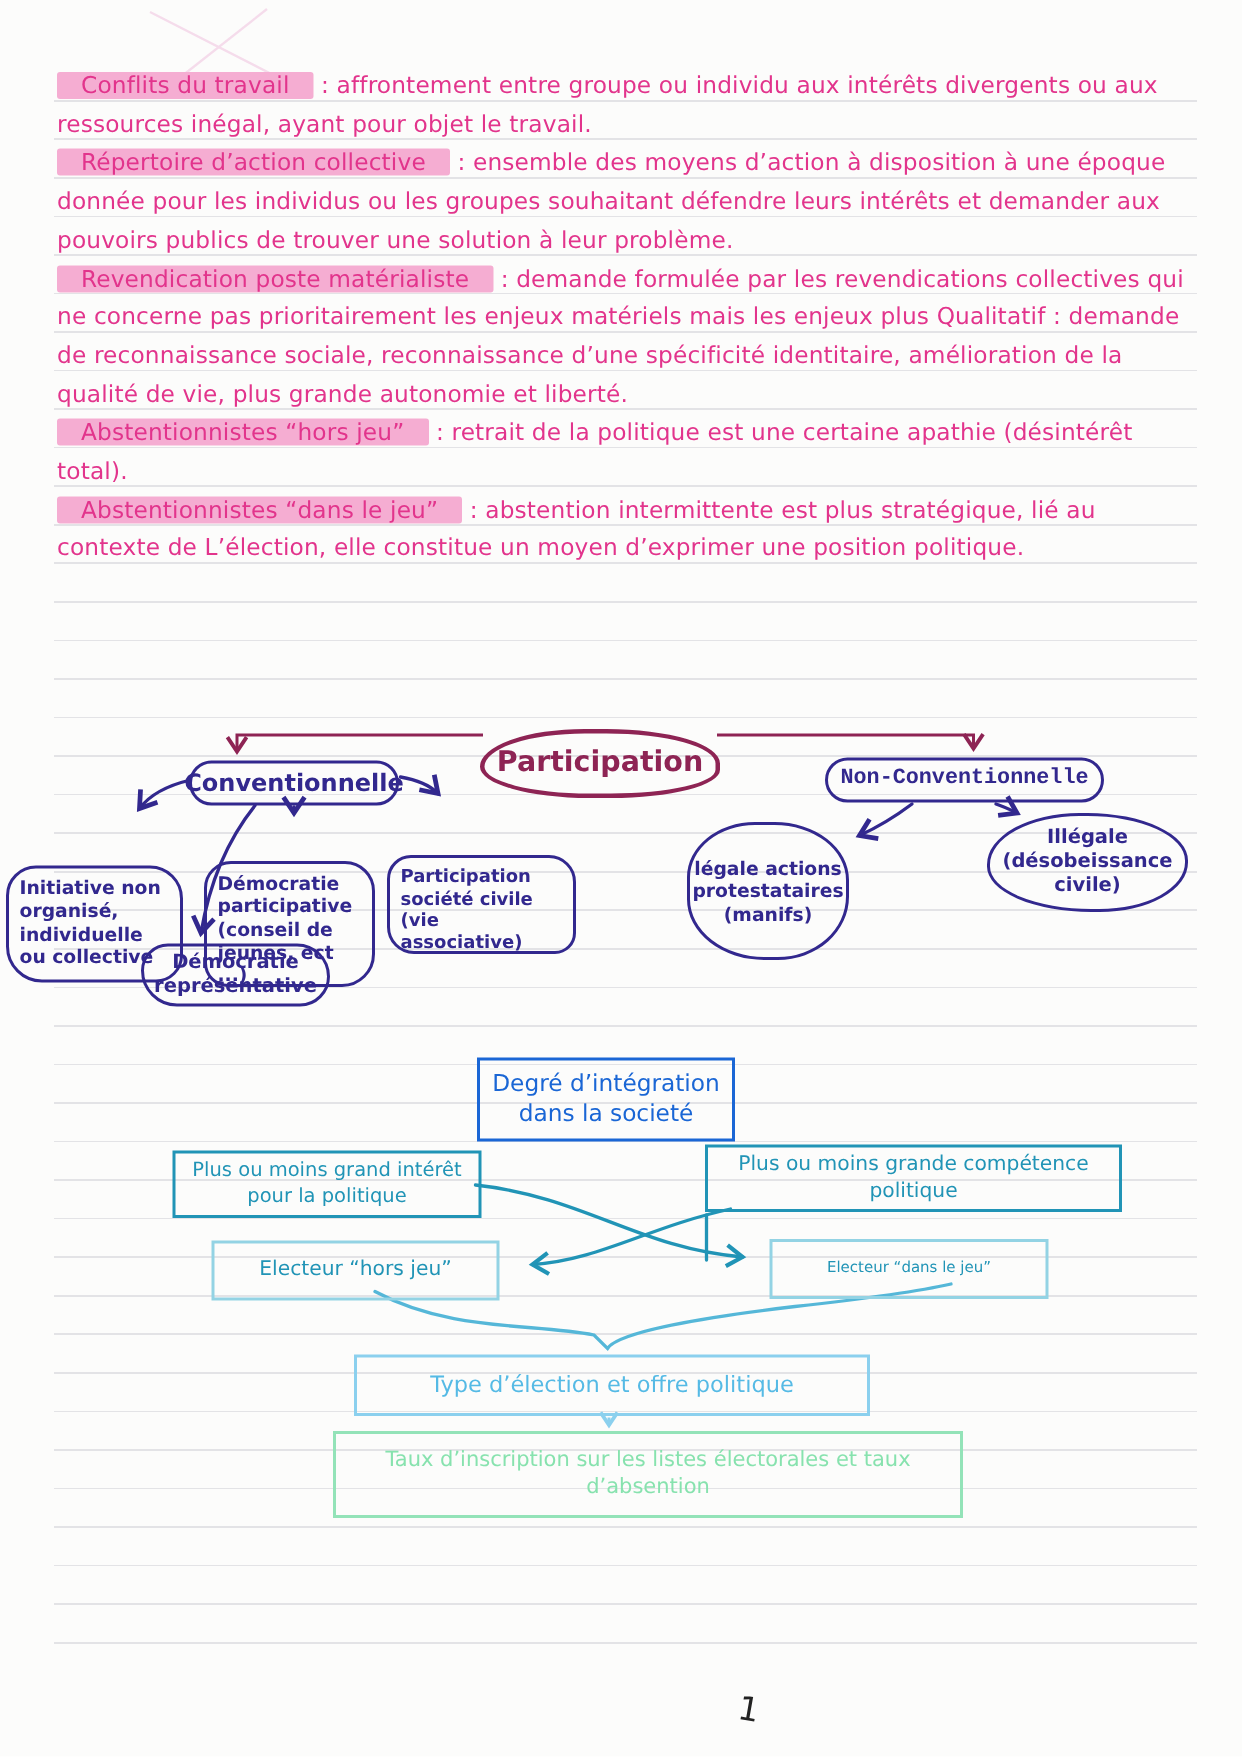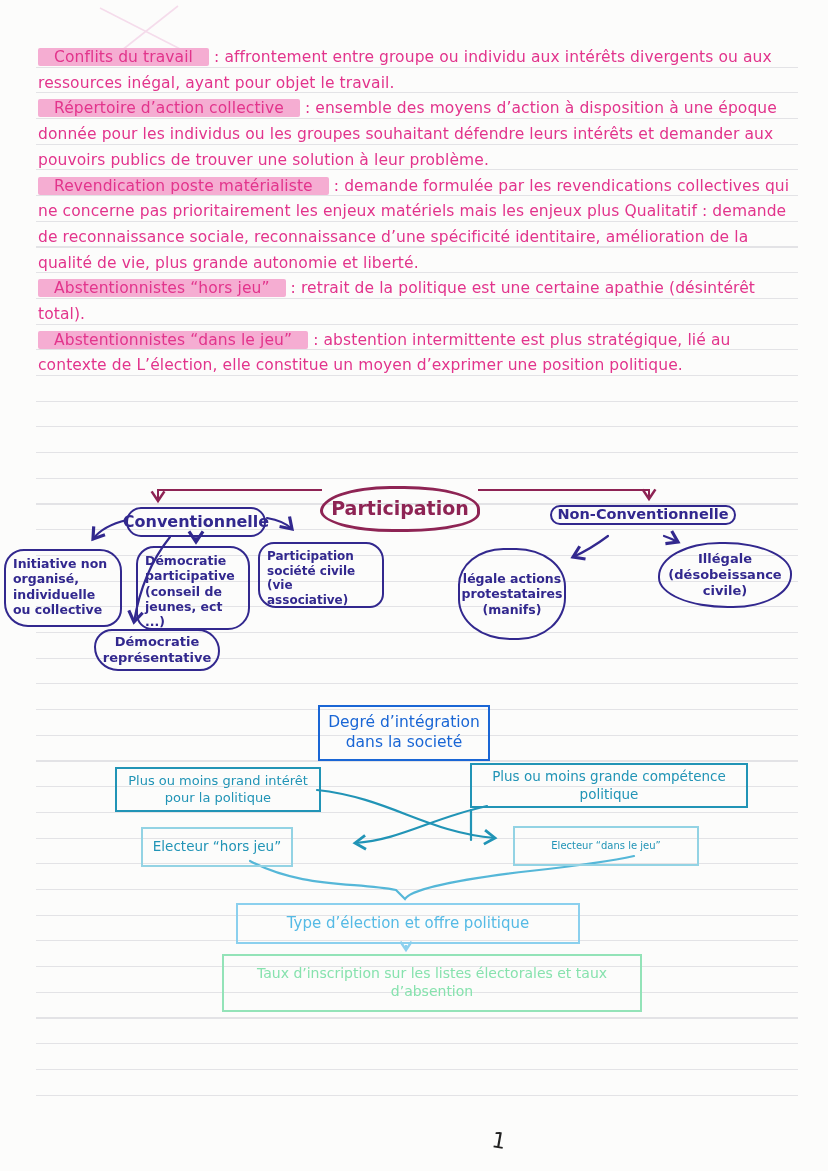--- a/index.html
+++ b/index.html
@@ -25,21 +25,21 @@
   .defs p { margin:0; }
   .term { background:var(--highlight_pink,#f5add2); padding:0 16px; border-radius:2px; }
   .bubble {
     position:absolute; box-sizing:border-box; z-index:2;
     border:2.5px solid var(--ink_navy,#32288e);
     color:var(--ink_navy,#32288e);
     display:flex; align-items:center; justify-content:center;
     text-align:center; font-weight:bold; line-height:1.22;
     padding:2px 5px; background:transparent;
   }
-  .bubble.left { text-align:left; justify-content:flex-start; align-items:flex-start; padding:5px 7px; }
+  .bubble.left { text-align:left; justify-content:flex-start; align-items:flex-start; padding:5px 7px;margin-top:28px; }
   .bubble.maroon { border-color:var(--ink_maroon,#8e2454); color:var(--ink_maroon,#8e2454); border-width:3px; }
   .box {
     position:absolute; box-sizing:border-box; z-index:2;
     border:2px solid; display:flex; align-items:center; justify-content:center;
     text-align:center; line-height:1.28; padding:18px 4px; background:transparent;
   }
   .pagenum {
     position:absolute; left:492px; top:1128px; z-index:2;
     font-size:22px; color:var(--pencil,#222222); transform:rotate(10deg);
   }
@@ -104,21 +104,21 @@
     <p><span class="term">Abstentionnistes “hors jeu”</span><span> : retrait de la politique est une certaine apathie (désintérêt total).</span></p>
     <p><span class="term">Abstentionnistes “dans le jeu”</span><span> : abstention intermittente est plus stratégique, lié au contexte de L’élection, elle constitue un moyen d’exprimer une position politique.</span></p>
   </div>
 
   <div class="bubble maroon" style="left:320px;top:486px;width:160px;height:46px;font-size:19px;border-radius:48% 52% 50% 50% / 60% 55% 45% 50%;">
     <span>Participation</span>
   </div>
   <div class="bubble" style="left:126px;top:507px;width:140px;height:30px;font-size:16px;border-radius:16px;">
     <span>Conventionnelle</span>
   </div>
-  <div class="bubble" style="left:550px;top:505px;width:186px;height:20px;font-size:14.5px;border-radius:16px;">
+  <div class="bubble" style="left:550px;top:505px;width:186px;height:30px;font-size:14.5px;border-radius:16px;font-family:Liberation Mono, monospace;">
     <span>Non-Conventionnelle</span>
   </div>
   <div class="bubble left" style="left:4px;top:549px;width:118px;height:78px;font-size:12.5px;border-radius:20px 22px 18px 24px;">
     <span>Initiative non organisé, individuelle ou collective</span>
   </div>
   <div class="bubble left" style="left:136px;top:546px;width:114px;height:84px;font-size:12.5px;border-radius:18px 20px 22px 16px;">
     <span>Démocratie participative (conseil de jeunes, ect ...)</span>
   </div>
   <div class="bubble left" style="left:258px;top:542px;width:126px;height:66px;font-size:12px;border-radius:16px 18px 14px 18px;">
     <span>Participation société civile (vie associative)</span>
@@ -135,21 +135,21 @@
 
   <div class="box" style="left:318px;top:705px;width:172px;height:56px;font-size:15.5px;border-color:var(--ink_blue,#1a66d5);color:var(--ink_blue,#1a66d5);">
     <span>Degré d’intégration dans la societé</span>
   </div>
   <div class="box" style="left:115px;top:767px;width:206px;height:45px;font-size:13px;border-color:var(--ink_teal,#2194b6);color:var(--ink_teal,#2194b6);">
     <span>Plus ou moins grand intérêt pour la politique</span>
   </div>
   <div class="box" style="left:470px;top:763px;width:278px;height:45px;font-size:13.5px;border-color:var(--ink_teal,#2194b6);color:var(--ink_teal,#2194b6);">
     <span>Plus ou moins grande compétence politique</span>
   </div>
-  <div class="box" style="left:141px;top:827px;width:152px;height:29px;font-size:13.5px;border-color:var(--ink_teal_light,#93d3e4);color:var(--ink_teal,#2194b6);">
+  <div class="box" style="left:141px;top:827px;width:192px;height:29px;font-size:13.5px;border-color:var(--ink_teal_light,#93d3e4);color:var(--ink_teal,#2194b6);">
     <span>Electeur “hors jeu”</span>
   </div>
   <div class="box" style="left:513px;top:826px;width:186px;height:40px;font-size:10px;border-color:var(--ink_teal_light,#93d3e4);color:var(--ink_teal,#2194b6);">
     <span>Electeur “dans le jeu”</span>
   </div>
   <div class="box" style="left:236px;top:903px;width:344px;height:41px;font-size:15px;border-color:var(--ink_skyblue_light,#8bd0ee);color:var(--ink_skyblue,#55bae5);">
     <span>Type d’élection et offre politique</span>
   </div>
   <div class="box" style="left:222px;top:954px;width:420px;height:58px;font-size:14px;border-color:var(--ink_green_border,#93e3b8);color:var(--ink_green,#87e2ae);">
     <span>Taux d’inscription sur les listes électorales et taux d’absention</span>

